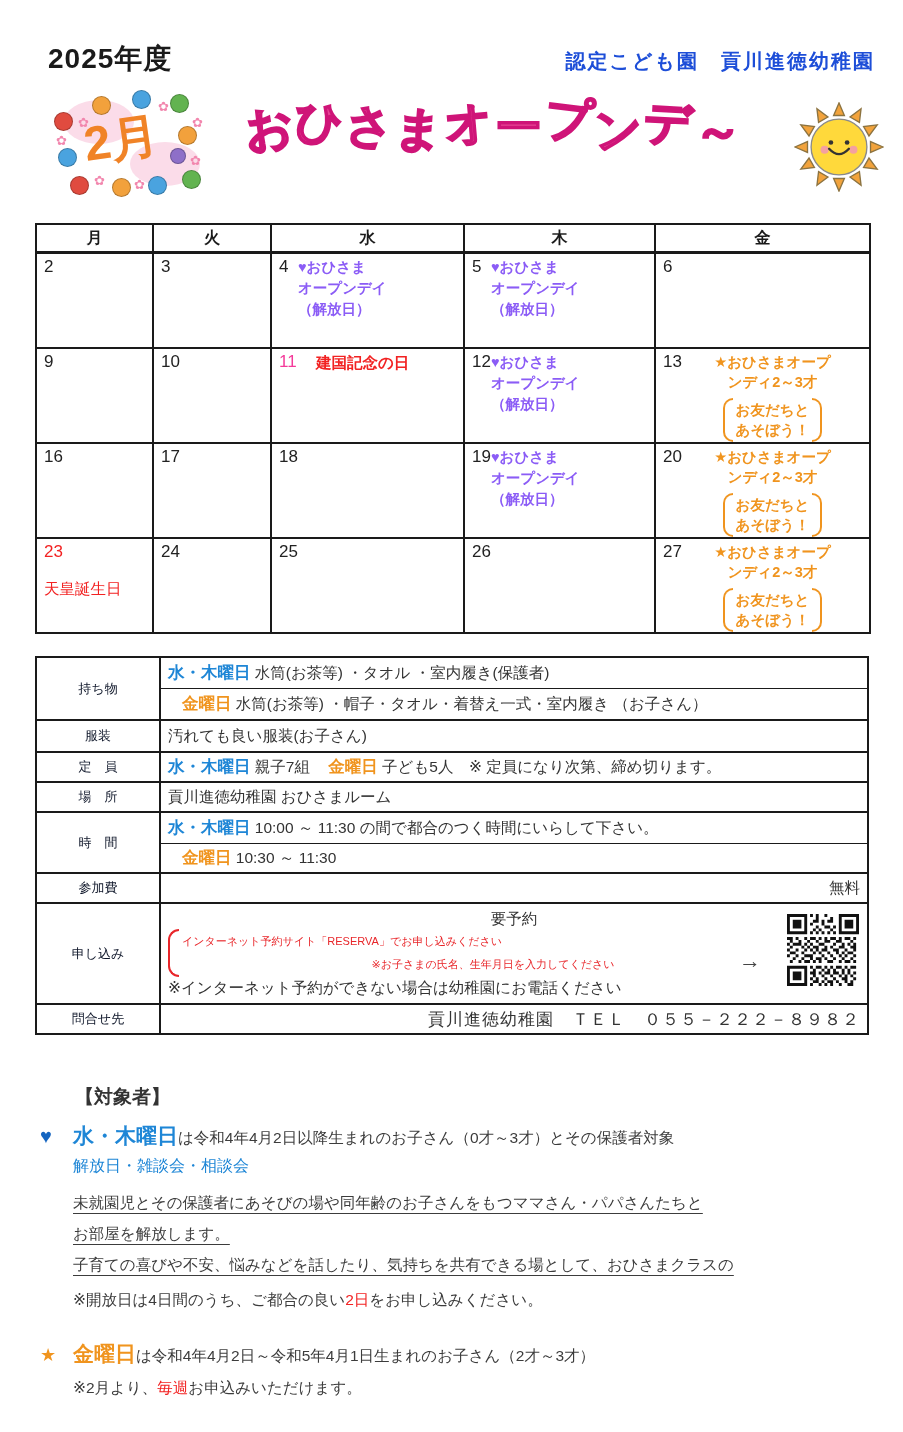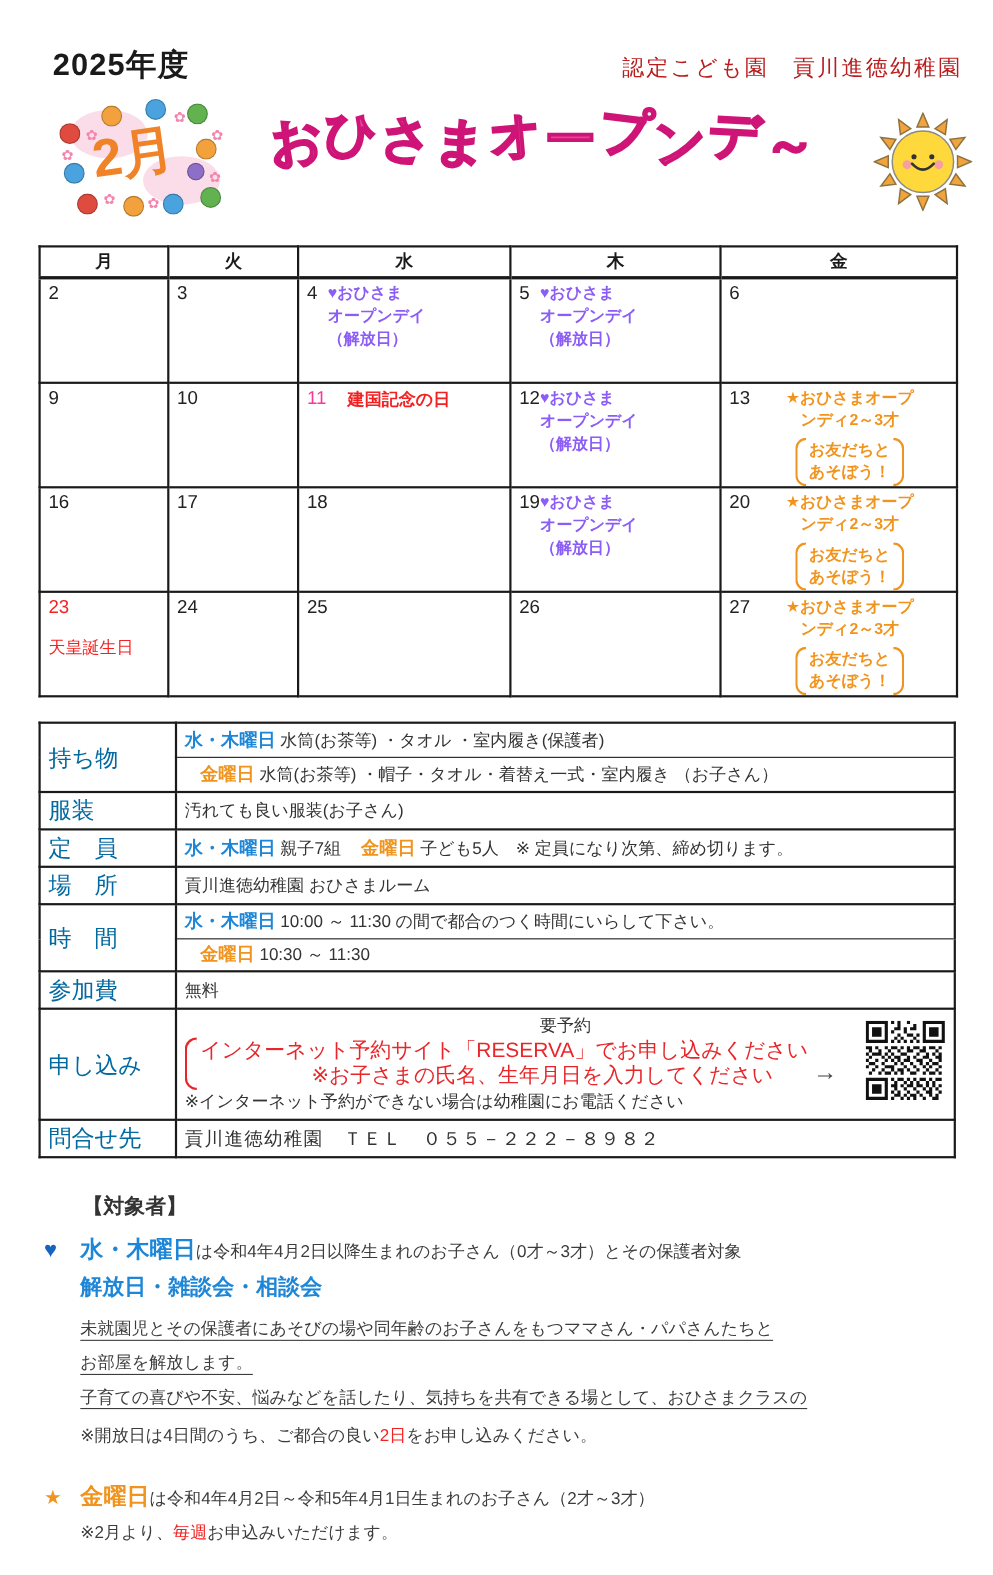--- a/index.html
+++ b/index.html
@@ -1,21 +1,21 @@
 <!DOCTYPE html>
 <html><head>
 <meta charset="utf-8">
 <style>
   html,body{margin:0;padding:0;background:#fff;}
   body{font-family:"Liberation Sans","DejaVu Sans",sans-serif;color:#333;}
   .page{position:relative;width:903px;height:1432px;background:#fff;overflow:hidden;}
 
   
   .year{position:absolute;left:48px;top:40px;font-size:28px;font-weight:bold;color:#1a1a1a;letter-spacing:1px;}
-  .school{position:absolute;right:28px;top:48px;font-size:20px;font-weight:normal;color:#b91c1c;letter-spacing:2px;}
+  .school{position:absolute;right:28px;top:48px;font-size:20px;font-weight:bold;color:#1d4ed8;letter-spacing:2px;}
 
   
   .badge{position:absolute;left:50px;top:90px;width:162px;height:104px;}
   .blob{position:absolute;background:#fbdce9;border-radius:50%;}
   .badge-month{position:absolute;left:34px;top:18px;font-size:48px;font-weight:800;color:#f08327;transform:rotate(-8deg);}
   .oni{position:absolute;width:17px;height:17px;border-radius:50%;border:1px solid rgba(0,0,0,.25);}
   .flw{position:absolute;color:#f287ae;font-size:13px;line-height:1;}
   .flw::before{content:"✿";}
 
   
@@ -47,46 +47,46 @@
   .ev-o{padding:3px 4px 0 24px;text-align:center;color:#f0941e;font-size:14.5px;font-weight:600;line-height:20px;}
   .holiday-label{position:absolute;top:4px;left:44px;color:#f22222;font-size:15.5px;font-weight:600;}
   .mon-holiday{margin:40px 0 0 7px;color:#f22222;font-size:15.5px;font-weight:400;text-align:left;}
   .brk{position:relative;display:inline-block;padding:2px 13px;margin-top:6px;}
   .brk::before{content:"";position:absolute;left:0;top:0;bottom:0;width:8px;border:2.5px solid currentColor;border-right:none;border-top-left-radius:10px;border-bottom-left-radius:10px;}
   .brk::after{content:"";position:absolute;right:0;top:0;bottom:0;width:8px;border:2.5px solid currentColor;border-left:none;border-top-right-radius:10px;border-bottom-right-radius:10px;}
 
   
   .info{position:absolute;left:35px;top:656px;border-collapse:collapse;table-layout:fixed;width:834px;font-size:15.5px;color:#333;}
   .info td{border:2px solid #1a1a1a;padding:2px 7px;vertical-align:middle;}
-  .lbl{width:108px;text-align:left;font-size:21px;color:#0369a1;padding:2px 0;}
+  .lbl{width:108px;text-align:center;font-size:13px;color:#0f172a;padding:2px 0;}
   .sub1 td.val{border-bottom:1px solid #1a1a1a;}
   .sub2 td.val{border-top:1px solid #1a1a1a;}
   .tag-b{color:#1e86d6;font-size:16.5px;font-weight:600;}
   .tag-o{color:#f0941e;font-size:16.5px;font-weight:600;padding-left:14px;}
-  .center{text-align:left;}
+  .center{text-align:right;}
   .apply-cell{position:relative;height:95px;padding:1px 7px;}
   .req-line{text-align:center;line-height:20px;color:#333;}
-  .red-brk{position:relative;width:608px;padding:1px 14px;color:#e8262a;font-size:19px;line-height:23px;}
+  .red-brk{position:relative;width:608px;padding:1px 14px;color:#e8262a;font-size:11px;line-height:23px;}
   .red-brk::before{content:"";position:absolute;left:0;top:0;bottom:0;width:9px;border:2px solid #e8262a;border-right:none;border-top-left-radius:11px;border-bottom-left-radius:11px;}
   .red-brk::after{content:"";position:absolute;right:0;top:0;bottom:0;width:9px;border:2px solid #e8262a;border-left:none;border-top-right-radius:11px;border-bottom-right-radius:11px;}
   .red-indent{padding-left:14px;text-align:center;}
   .apply-note{color:#333;font-size:15.5px;line-height:22px;}
   .apply-arrow{position:absolute;right:106px;top:44px;font-size:22px;color:#444;}
   .qr{position:absolute;right:8px;top:10px;width:72px;height:72px;}
   .contact{letter-spacing:1px;font-size:17px;}
 
   
   .notes{position:absolute;left:40px;top:1084px;width:835px;font-size:15.5px;color:#3c3c3c;}
   .taisho{margin-left:35px;font-size:19px;font-weight:bold;color:#333;}
   .bullet-line{margin-top:12px;display:flex;align-items:baseline;}
   .heart-b{color:#1565c0;font-size:20px;width:33px;flex:0 0 33px;}
   .star-b{color:#f0941e;font-size:18px;width:33px;flex:0 0 33px;}
   .tagbig-b{color:#1e86d6;font-size:21px;font-weight:600;}
   .tagbig-o{color:#f0941e;font-size:21px;font-weight:600;}
-  .sub-blue{margin:6px 0 0 33px;color:#1e86d6;font-size:20px;font-weight:700;}
+  .sub-blue{margin:6px 0 0 33px;color:#1e86d6;font-size:16px;font-weight:400;}
   .upara{margin:10px 0 0 33px;line-height:31px;}
   .upara div span{text-decoration:underline;text-underline-offset:5px;}
   .note-line{margin:6px 0 0 33px;line-height:28px;}
   .red-t{color:#f22222;}
   .fri-block{margin-top:26px;}
 </style>
 </head>
 <body>
 
 <div class="page">

